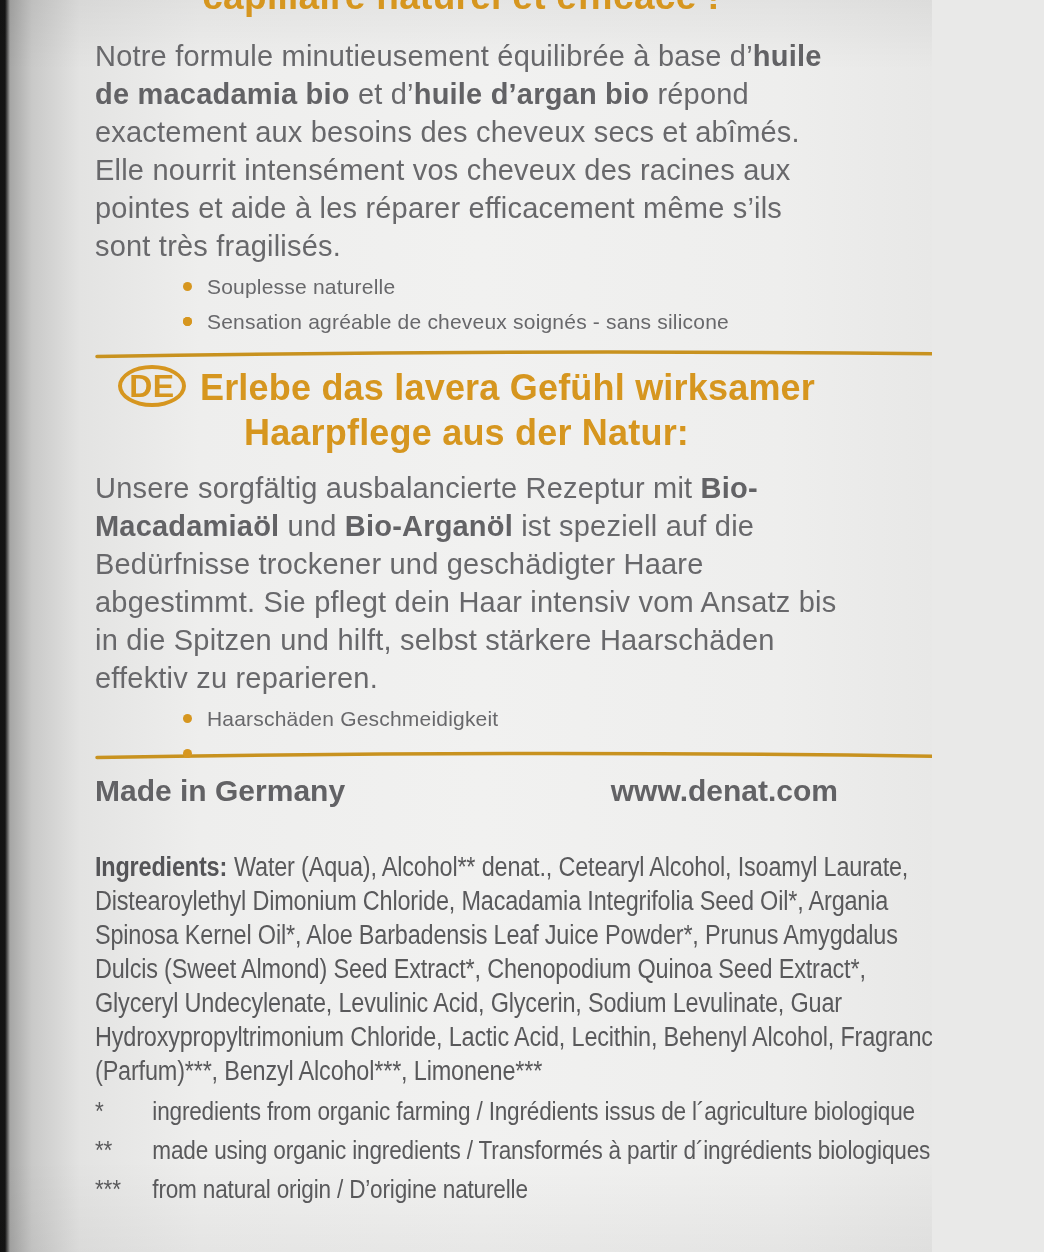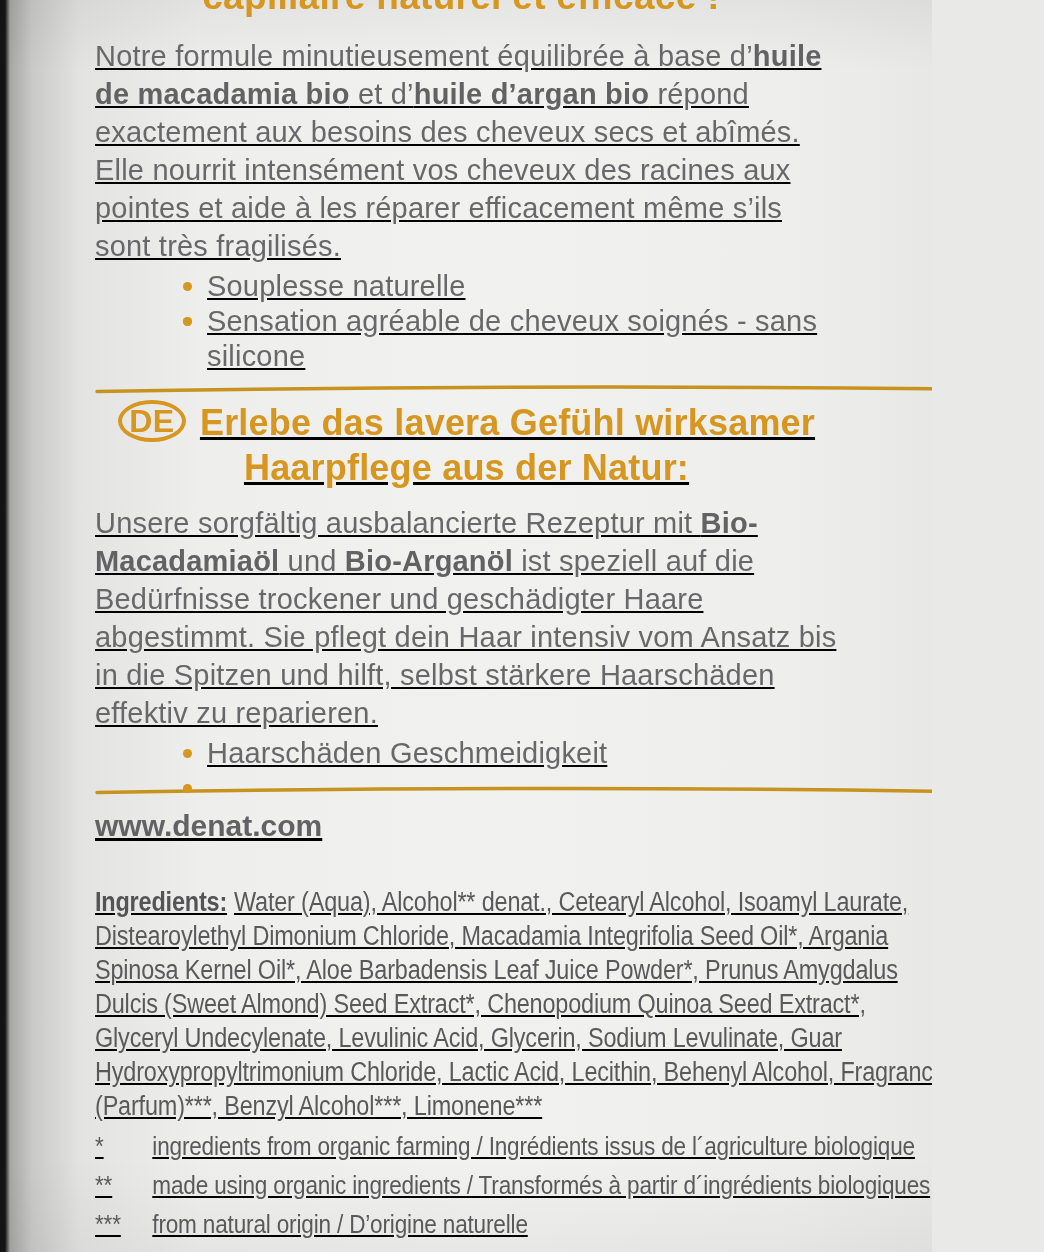--- a/index.html
+++ b/index.html
@@ -10,21 +10,20 @@
   }
   .stage {
     position: relative;
     width: 932px; height: 1252px;
     overflow: hidden;
     background:
       linear-gradient(180deg, rgba(0,0,0,0.05) 0, rgba(0,0,0,0) 70px, rgba(0,0,0,0) 1160px, rgba(0,0,0,0.04) 100%),
       linear-gradient(90deg, #131313 0px, #141414 5px, #a6a6a5 10px, #c9c9c8 32px, #e3e3e2 80px,
                       #eeeeed 200px, #f1f1f0 480px, #eeeeed 780px, #e8e8e7 930px,
                       #e2e2e1 972px, #ebebea 984px, #e7e7e6 1020px, #e4e4e3 1044px);
-    text-decoration: underline;
   }
   .seam {
     position: absolute; top: 0; left: 972px; width: 14px; height: 100%;
     background: linear-gradient(90deg, rgba(0,0,0,0.05), rgba(255,255,255,0.35) 55%, rgba(0,0,0,0.02));
     pointer-events: none;
   }
   .top-heading {
     position: absolute; top: -24px; left: 0; right: 10px;
     text-align: center;
     font-size: 37px; font-weight: 700; letter-spacing: 0.3px;
@@ -40,21 +39,21 @@
     font-size: 29px; line-height: 38px;
     color: #68686B; letter-spacing: 0.2px;
   }
   .b { font-weight: 700; color: #626265; }
   .bullets {
     list-style: none;
     margin: 4px 0 0 0; padding: 0 0 0 88px;
   }
   .bullet {
     position: relative;
-    font-size: 29px; line-height: 35px;
+    font-size: 21px; line-height: 35px;
     color: #68686B; letter-spacing: 0.2px;
     padding-left: 24px;
   }
   .dot {
     position: absolute; left: 0; top: 13px;
     width: 9px; height: 9px; border-radius: 50%;
     background: #D6961F;
   }
   .rule { display: block; margin: 8px 0 0 0; }
   .de-heading {
@@ -127,20 +126,21 @@
     <ul class="bullets">
       <li class="bullet"><span class="dot"></span><span>Haarschäden Geschmeidigkeit</span></li>
       <li class="bullet"><span class="dot"></span></li>
     </ul>
 
     <svg class="rule rule2" width="855" height="12" viewBox="0 0 855 12" aria-hidden="true">
       <path d="M2,9.5 Q427,2 853,8.5" stroke="#C8921F" stroke-width="3.5" fill="none" stroke-linecap="round"></path>
     </svg>
 
     <div class="footer-row">
+      <span>Made in Germany</span>
       <span>www.denat.com</span>
     </div>
 
     <div class="cond">
       <p class="ing"><span class="b ing-label">Ingredients:</span><span>Water (Aqua), Alcohol** denat., Cetearyl Alcohol, Isoamyl Laurate, Distearoylethyl Dimonium Chloride, Macadamia Integrifolia Seed Oil*, Argania Spinosa Kernel Oil*, Aloe Barbadensis Leaf Juice Powder*, Prunus Amygdalus Dulcis (Sweet Almond) Seed Extract*, Chenopodium Quinoa Seed Extract*, Glyceryl Undecylenate, Levulinic Acid, Glycerin, Sodium Levulinate, Guar Hydroxypropyltrimonium Chloride, Lactic Acid, Lecithin, Behenyl Alcohol, Fragrance (Parfum)***, Benzyl Alcohol***, Limonene***</span></p>
 
       <div class="footnotes">
         <div class="fn">
           <span>*</span>
           <span>ingredients from organic farming / Ingrédients issus de l´agriculture biologique</span>

